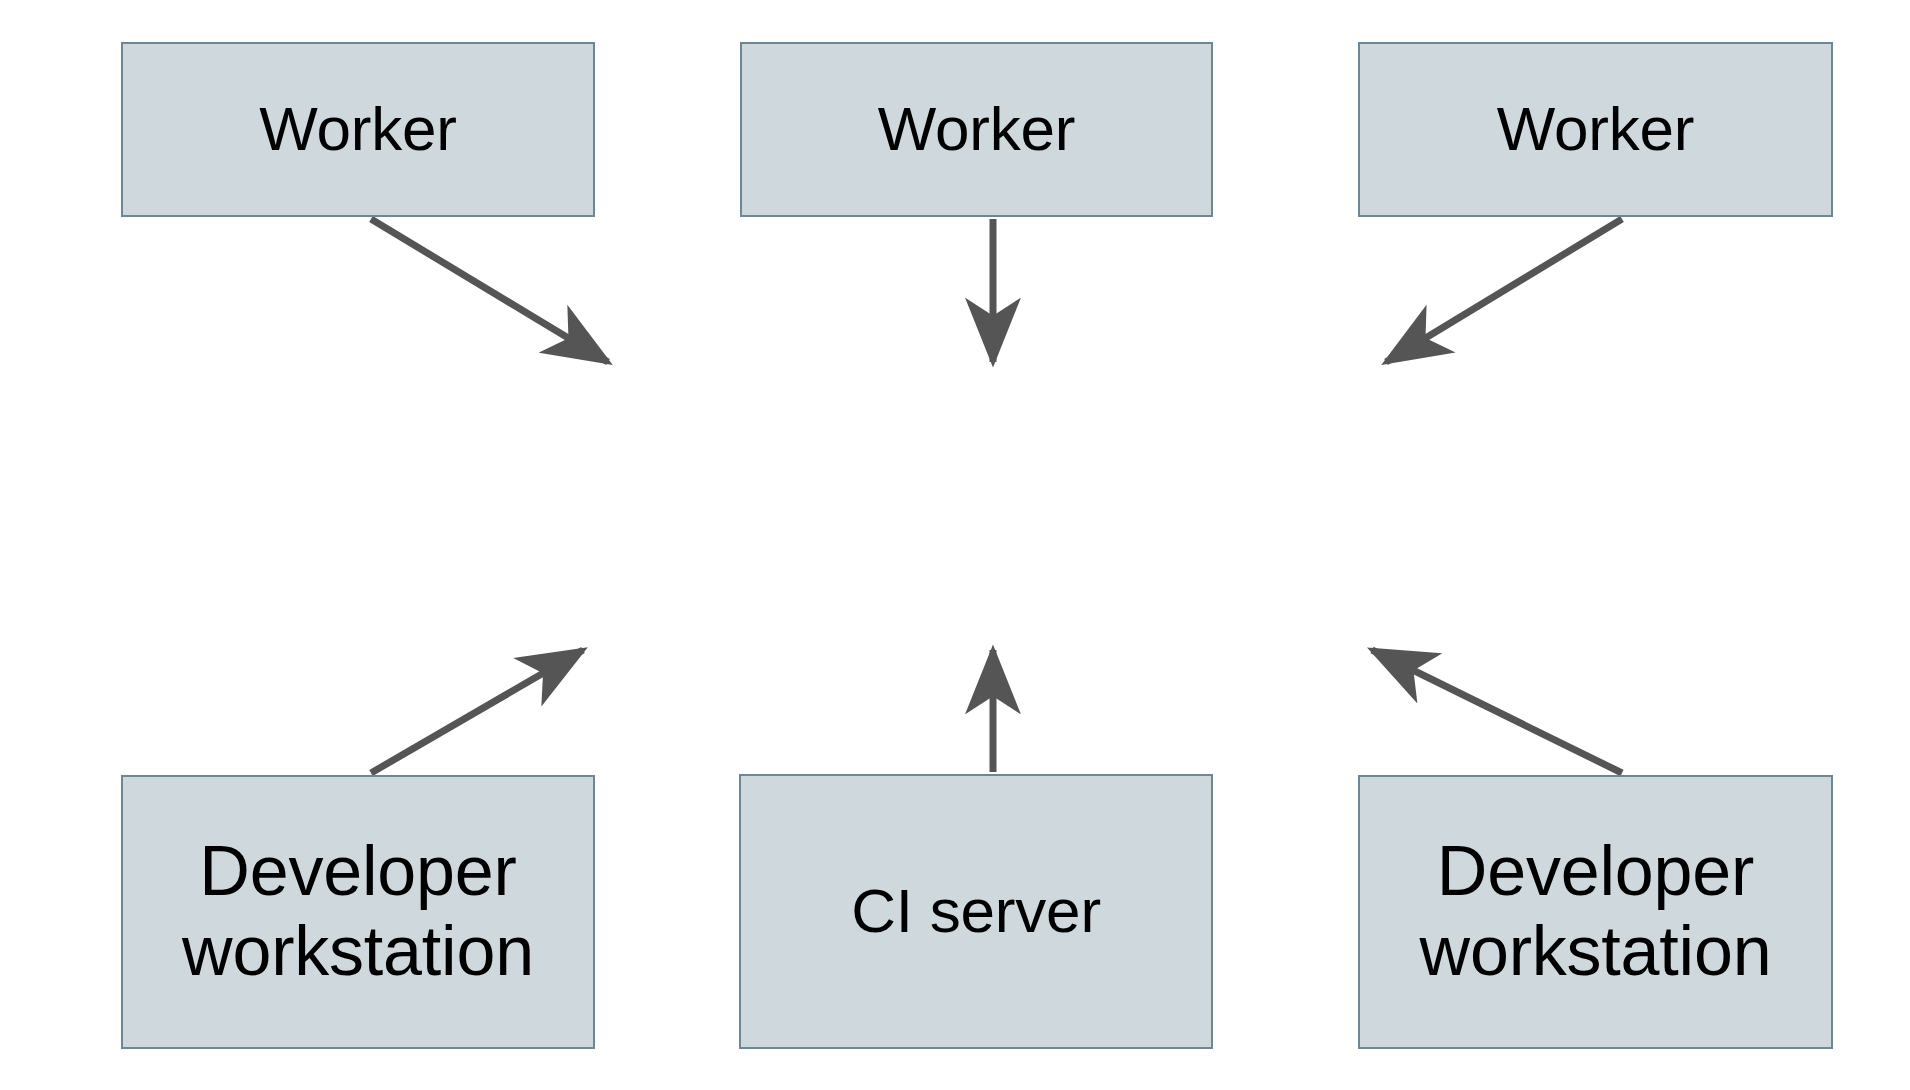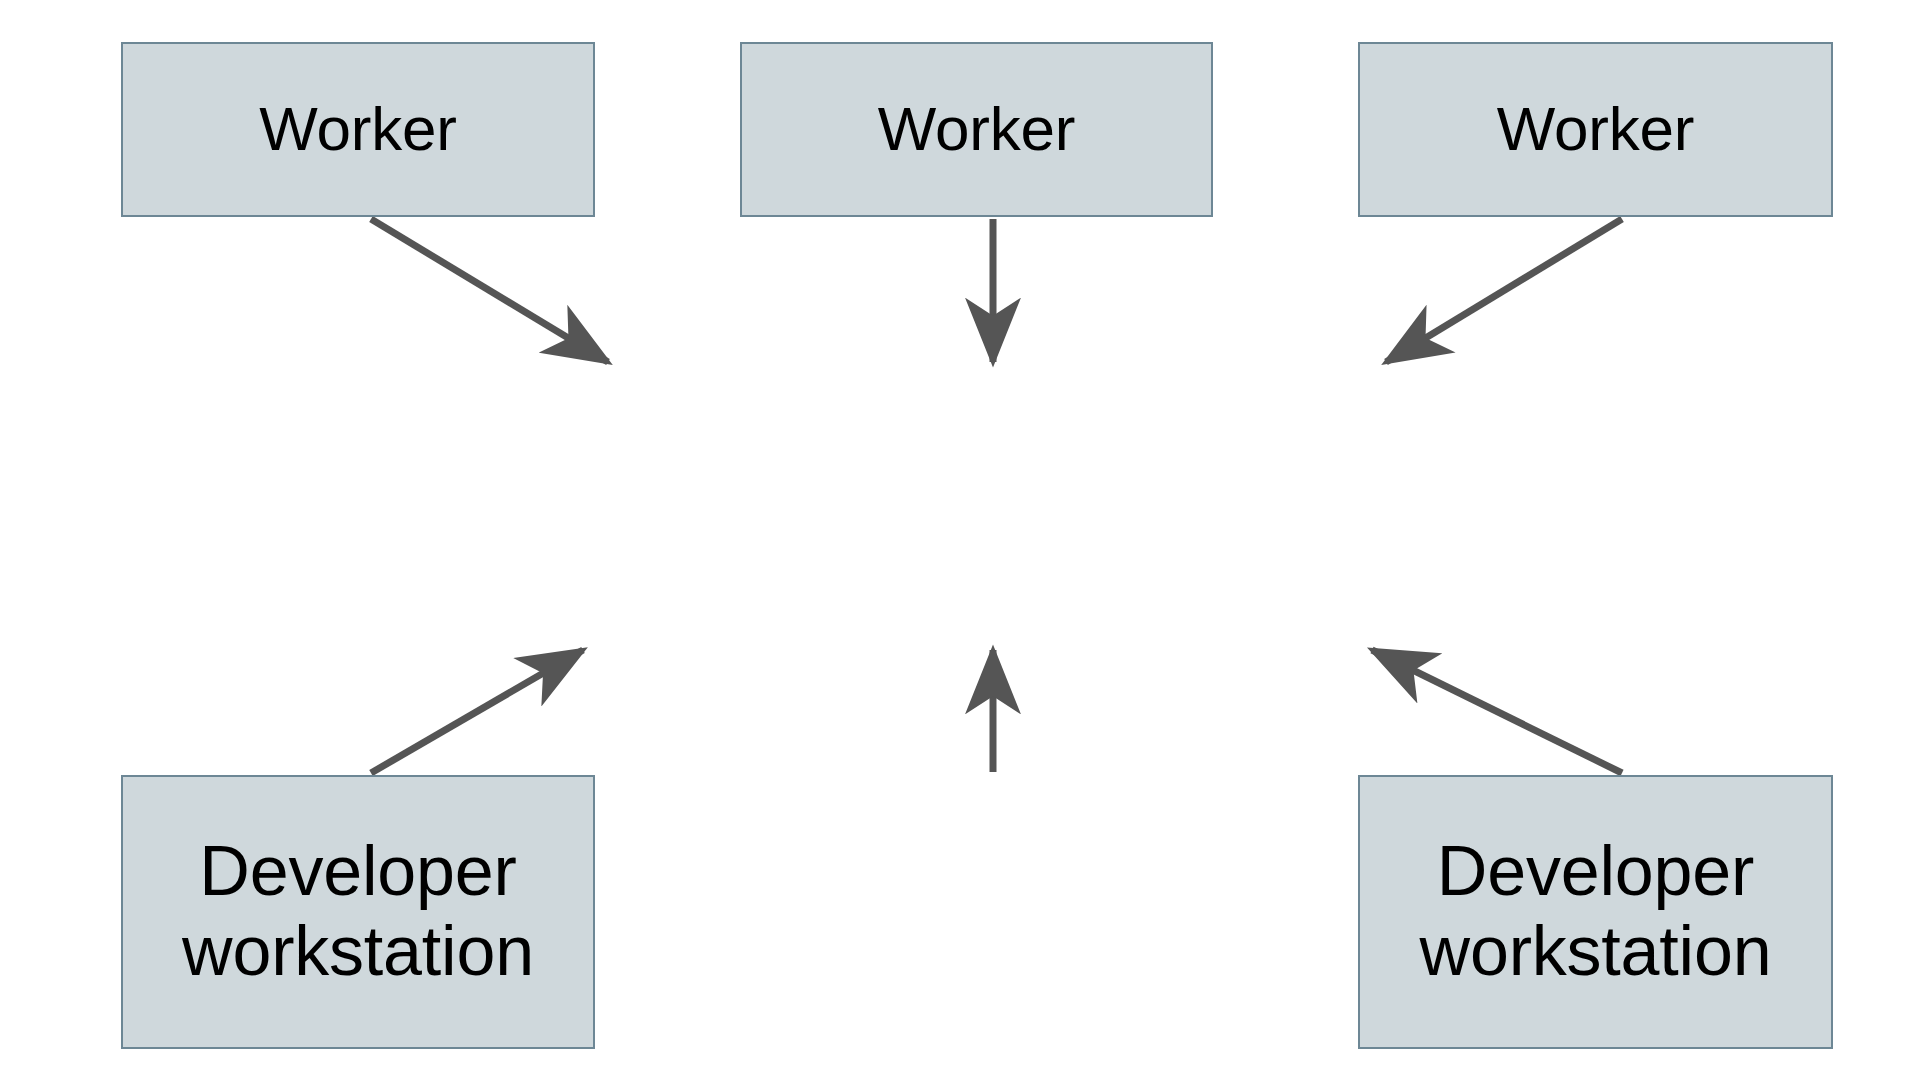--- a/index.html
+++ b/index.html
@@ -80,19 +80,22 @@
   <div class="node node-worker" style="left: 1358px; top: 42px; width: 475px; height: 175px; background: rgb(207, 216, 220); border-color: rgb(109, 135, 149); color: rgb(0, 0, 0);">
     <span class="node-label">Worker</span>
   </div>
 
 
   <div class="node node-dev" style="left: 121px; top: 775px; width: 474px; height: 274px; background: rgb(207, 216, 220); border-color: rgb(109, 135, 149); color: rgb(0, 0, 0);">
     <span class="node-label">Developer
 workstation</span>
   </div>
 
+  <div class="node node-ci" style="left: 739px; top: 774px; width: 474px; height: 275px; background: rgb(207, 216, 220); border-color: rgb(109, 135, 149); color: rgb(0, 0, 0);">
+    <span class="node-label">CI server</span>
+  </div>
 
   <div class="node node-dev" style="left: 1358px; top: 775px; width: 475px; height: 274px; background: rgb(207, 216, 220); border-color: rgb(109, 135, 149); color: rgb(0, 0, 0);">
     <span class="node-label">Developer
 workstation</span>
   </div>
 
 </div>
 
 </body></html>

